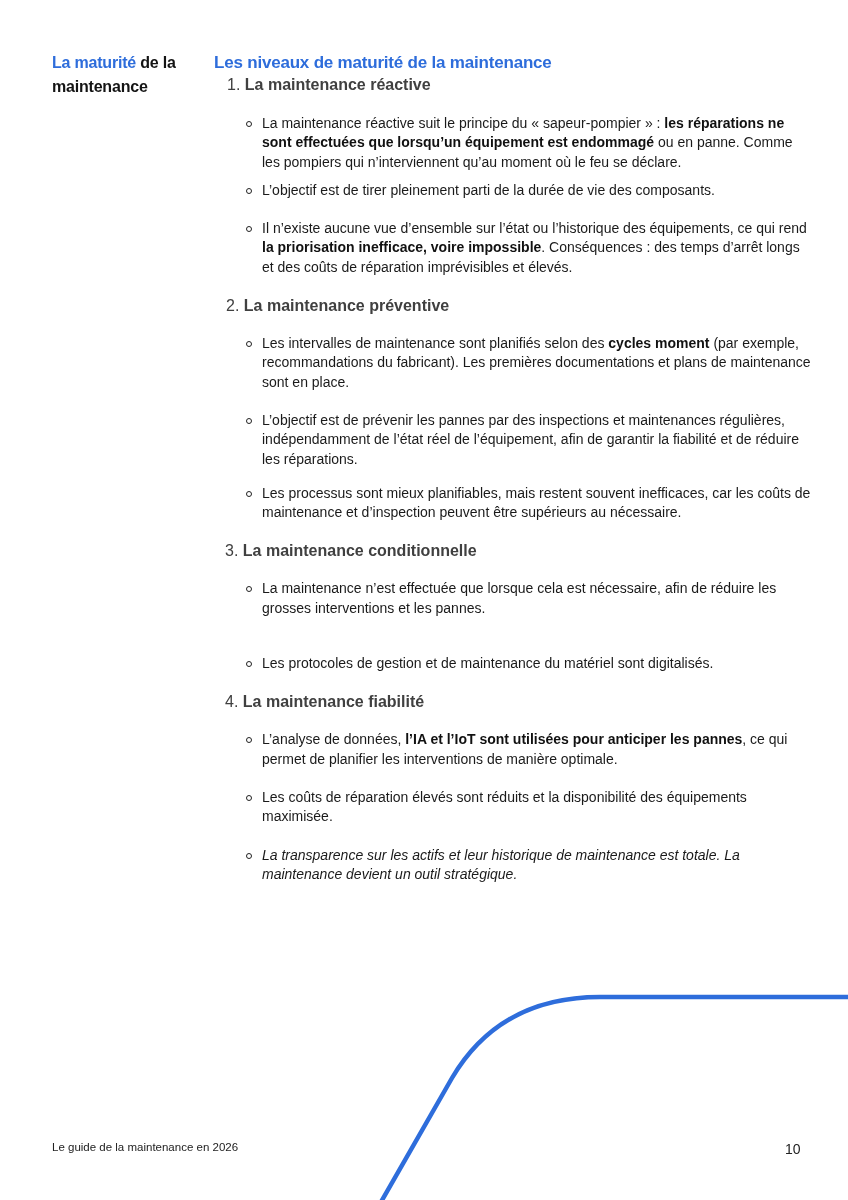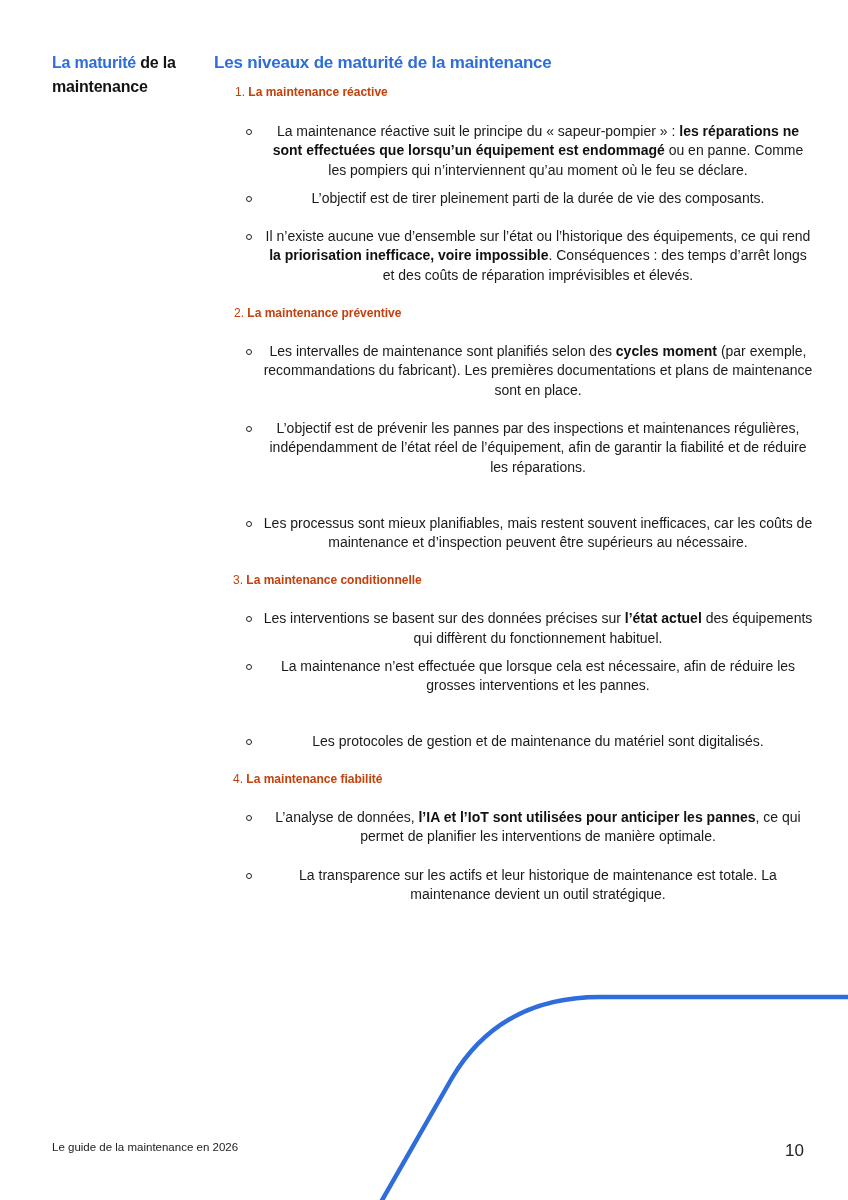--- a/index.html
+++ b/index.html
@@ -4,29 +4,29 @@
 <style>
   html, body { margin:0; padding:0; background:#ffffff; }
   body { width:848px; height:1200px; position:relative; overflow:hidden;
          font-family:"Liberation Sans", "DejaVu Sans", sans-serif; color:#141414; }
   .side-title { position:absolute; left:52px; top:51px; width:150px;
                 font-size:16px; line-height:24px; font-weight:bold; color:#141414; letter-spacing:-0.2px; }
   .side-title .accent { color:#2e6ddb; }
   .main { position:absolute; left:214px; top:51px; width:600px; }
   .main-title { font-size:17px; line-height:24px; font-weight:bold; color:#2e6ddb; margin:0; letter-spacing:-0.2px; }
   .section { margin:0; }
-  .section-head { font-size:12px; line-height:19px; font-weight:bold; color:#c2410c; margin:8px; }
+  .section-head { font-size:16px; line-height:19px; font-weight:bold; color:#404040; margin:0; }
   .section-head .num { font-weight:normal; }
   ul.bullets { list-style:none; margin:0; padding:0; }
-  ul.bullets li { position:relative; padding-left:48px; font-size:14px; line-height:19.3px; color:#1a1a1a;text-align:center; }
+  ul.bullets li { position:relative; padding-left:48px; font-size:14px; line-height:19.3px; color:#1a1a1a; }
   ul.bullets li .dot { position:absolute; left:32px; top:7px; width:4px; height:4px;
                        border:1.2px solid #222; border-radius:50%; }
   b { font-weight:bold; color:#111; }
   .footer-left { position:absolute; left:52px; top:1141px; font-size:11.5px; color:#222; }
-  .footer-right { position:absolute; left:785px; top:1141px; font-size:17px; color:#222; }
+  .footer-right { position:absolute; left:785px; top:1141px; font-size:14px; color:#222; }
   svg.deco { position:absolute; left:0; top:0; }
 </style>
 </head>
 <body>
 
 <svg class="deco" width="848" height="1200" viewBox="0 0 848 1200">
   <path d="M 381 1202 L 452 1078 Q 500 997 600 997 L 850 997" fill="none" stroke="#2e6ddb" stroke-width="4.5" stroke-linecap="butt"></path>
 </svg>
 
 <div class="side-title">
@@ -45,35 +45,35 @@
     <li style="margin-top:9px;"><span class="dot"></span><span>L’objectif est de tirer pleinement parti de la durée de vie des composants.</span></li>
     <li style="margin-top:19px;"><span class="dot"></span><span>Il n’existe aucune vue d’ensemble sur l’état ou l’historique des équipements, ce qui rend </span><b>la priorisation inefficace, voire impossible</b><span>. Conséquences : des temps d’arrêt longs et des coûts de réparation imprévisibles et élevés.</span></li>
   </ul>
 
   <div class="section" style="padding-left:12px; margin-top:19px;">
     <p class="section-head"><span class="num">2.</span> <span>La maintenance préventive</span></p>
   </div>
   <ul class="bullets" style="margin-top:19px;">
     <li><span class="dot"></span><span>Les intervalles de maintenance sont planifiés selon des </span><b>cycles moment</b><span> (par exemple, recommandations du fabricant). Les premières documentations et plans de maintenance sont en place.</span></li>
     <li style="margin-top:19px;"><span class="dot"></span><span>L’objectif est de prévenir les pannes par des inspections et maintenances régulières, indépendamment de l’état réel de l’équipement, afin de garantir la fiabilité et de réduire les réparations.</span></li>
-    <li style="margin-top:37px;"><span class="dot"></span><span>Les processus sont mieux planifiables, mais restent souvent inefficaces, car les coûts de maintenance et d’inspection peuvent être supérieurs au nécessaire.</span></li>
+    <li style="margin-top:15px;"><span class="dot"></span><span>Les processus sont mieux planifiables, mais restent souvent inefficaces, car les coûts de maintenance et d’inspection peuvent être supérieurs au nécessaire.</span></li>
   </ul>
 
   <div class="section" style="padding-left:11px; margin-top:19px;">
     <p class="section-head"><span class="num">3.</span> <span>La maintenance conditionnelle</span></p>
   </div>
   <ul class="bullets" style="margin-top:19px;">
-    <li><span class="dot"></span><span>Les interventions se basent sur des données précises sur </span><b>l’état actuel</b><span> des équipements qui diffèrent du fonctionnement habituel.</span></li>
     <li style="margin-top:9px;"><span class="dot"></span><span>La maintenance n’est effectuée que lorsque cela est nécessaire, afin de réduire les grosses interventions et les pannes.</span></li>
     <li style="margin-top:36px;"><span class="dot"></span><span>Les protocoles de gestion et de maintenance du matériel sont digitalisés.</span></li>
   </ul>
 
   <div class="section" style="padding-left:11px; margin-top:19px;">
     <p class="section-head"><span class="num">4.</span> <span>La maintenance fiabilité</span></p>
   </div>
   <ul class="bullets" style="margin-top:19px;">
     <li><span class="dot"></span><span>L’analyse de données, </span><b>l’IA et l’IoT sont utilisées pour anticiper les pannes</b><span>, ce qui permet de planifier les interventions de manière optimale.</span></li>
-    <li style="margin-top:19px;"><span class="dot"></span><span>La transparence sur les actifs et leur historique de maintenance est totale. La maintenance devient un outil stratégique.</span></li>
+    <li style="margin-top:19px;"><span class="dot"></span><span>Les coûts de réparation élevés sont réduits et la disponibilité des équipements maximisée.</span></li>
+    <li style="margin-top:19px;font-style:italic;"><span class="dot"></span><span>La transparence sur les actifs et leur historique de maintenance est totale. La maintenance devient un outil stratégique.</span></li>
   </ul>
 </div>
 
 <div class="footer-left">Le guide de la maintenance en 2026</div>
 <div class="footer-right">10</div>
 
 </body></html>

